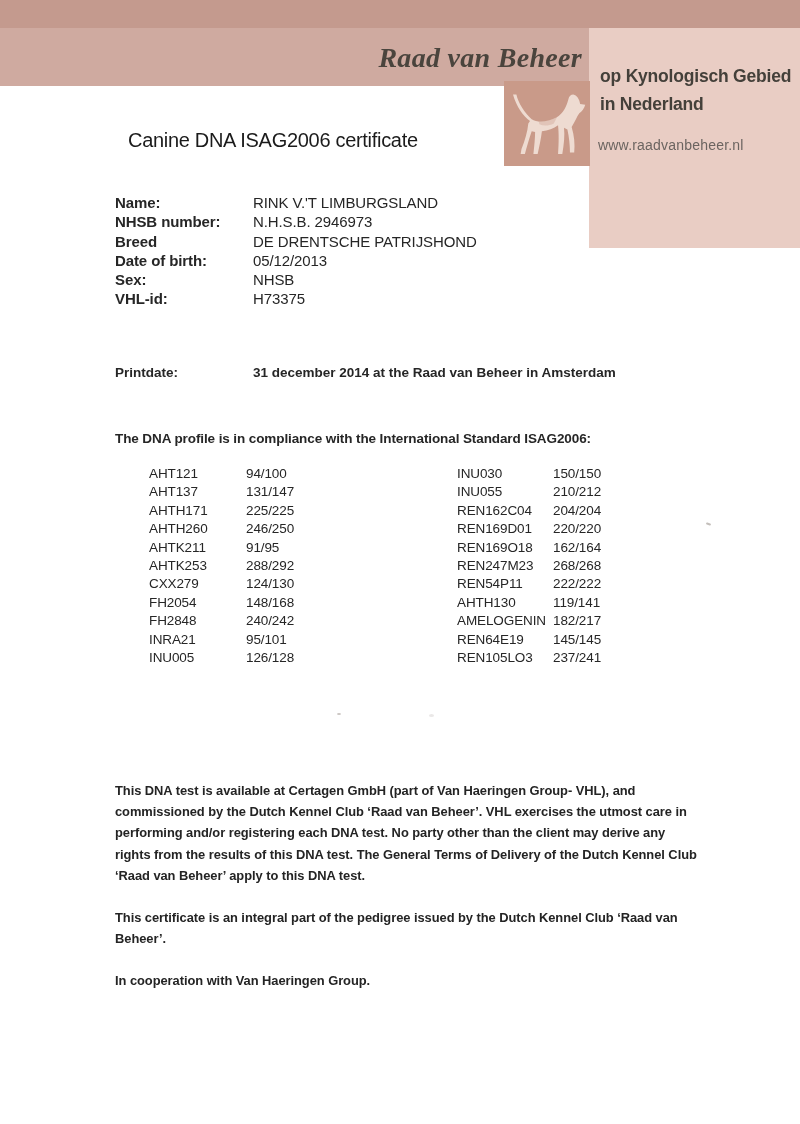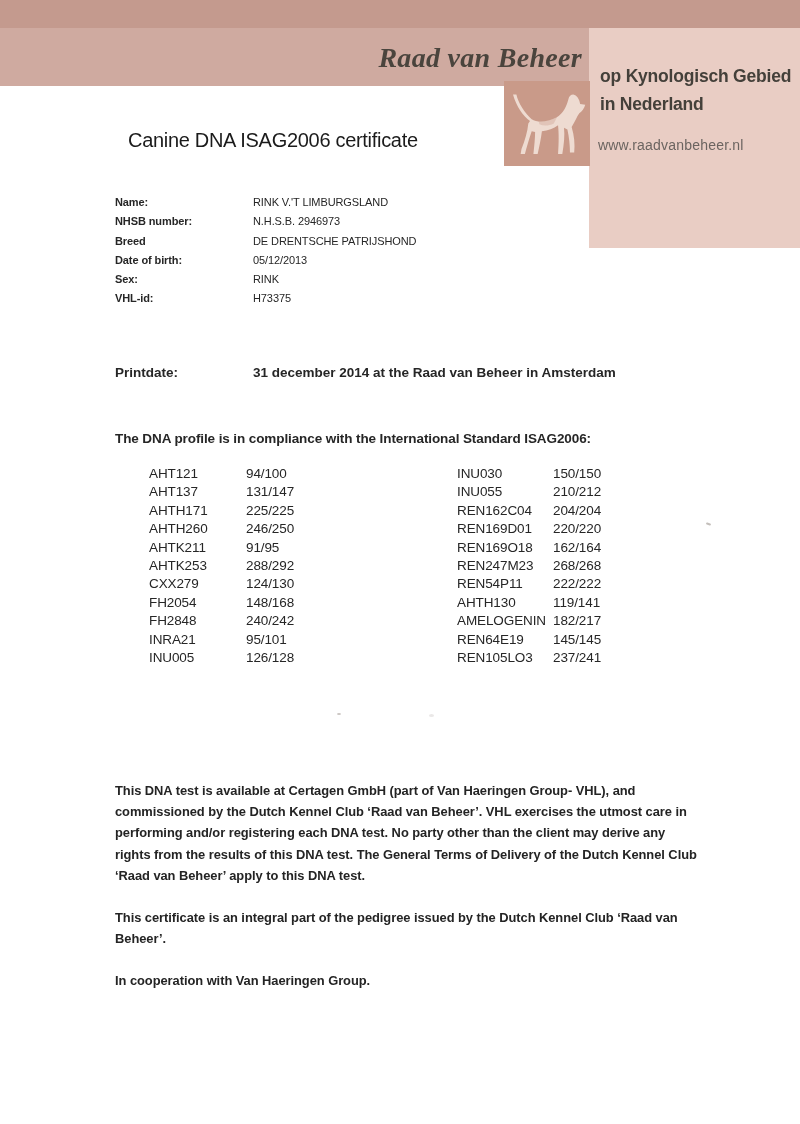--- a/index.html
+++ b/index.html
@@ -33,21 +33,21 @@
     position:absolute;left:600px;width:195px;
     font-weight:bold;font-size:17.5px;color:#44403a;letter-spacing:-0.2px;
   }
   .subtitle.l1{top:66px;}
   .subtitle.l2{top:94px;}
   .website{position:absolute;left:598px;top:137px;font-size:14px;color:#6b6460;letter-spacing:0.2px;}
   
   .doc-title{position:absolute;left:128px;top:129px;font-size:20px;color:#1b1b1b;letter-spacing:-0.3px;}
   
   .info-block{position:absolute;left:115px;top:193px;}
-  .irow{display:flex;line-height:19.3px;font-size:11px;letter-spacing:-0.1px;}
+  .irow{display:flex;line-height:19.3px;font-size:15px;letter-spacing:-0.1px;}
   .ilabel{width:138px;font-weight:bold;}
   .printdate-row{position:absolute;left:115px;top:363px;display:flex;line-height:19.3px;font-size:13.5px;align-items:flex-end;}
   .printdate-row .ilabel{width:138px;}
   .printdate-row .ivalue{font-weight:bold;}
   
   .dna-heading{position:absolute;left:115px;top:431px;font-size:13.5px;font-weight:bold;letter-spacing:-0.1px;}
   .tcol{position:absolute;top:465px;}
   .tcol.colL{left:133px;}
   .tcol.colR{left:457px;}
   .trow{display:flex;line-height:18.4px;font-size:13.5px;letter-spacing:-0.1px;}
@@ -99,21 +99,21 @@
     <div class="irow">
       <span class="ilabel">Breed</span>
       <span class="ivalue">DE DRENTSCHE PATRIJSHOND</span>
     </div>
     <div class="irow">
       <span class="ilabel">Date of birth:</span>
       <span class="ivalue">05/12/2013</span>
     </div>
     <div class="irow">
       <span class="ilabel">Sex:</span>
-      <span class="ivalue">RINK</span>
+      <span class="ivalue">NHSB</span>
     </div>
     <div class="irow">
       <span class="ilabel">VHL-id:</span>
       <span class="ivalue">H73375</span>
     </div>
   </div>
 
   <div class="printdate-row">
     <span class="ilabel">Printdate:</span>
     <span class="ivalue">31 december 2014 at the Raad van Beheer in Amsterdam</span>

